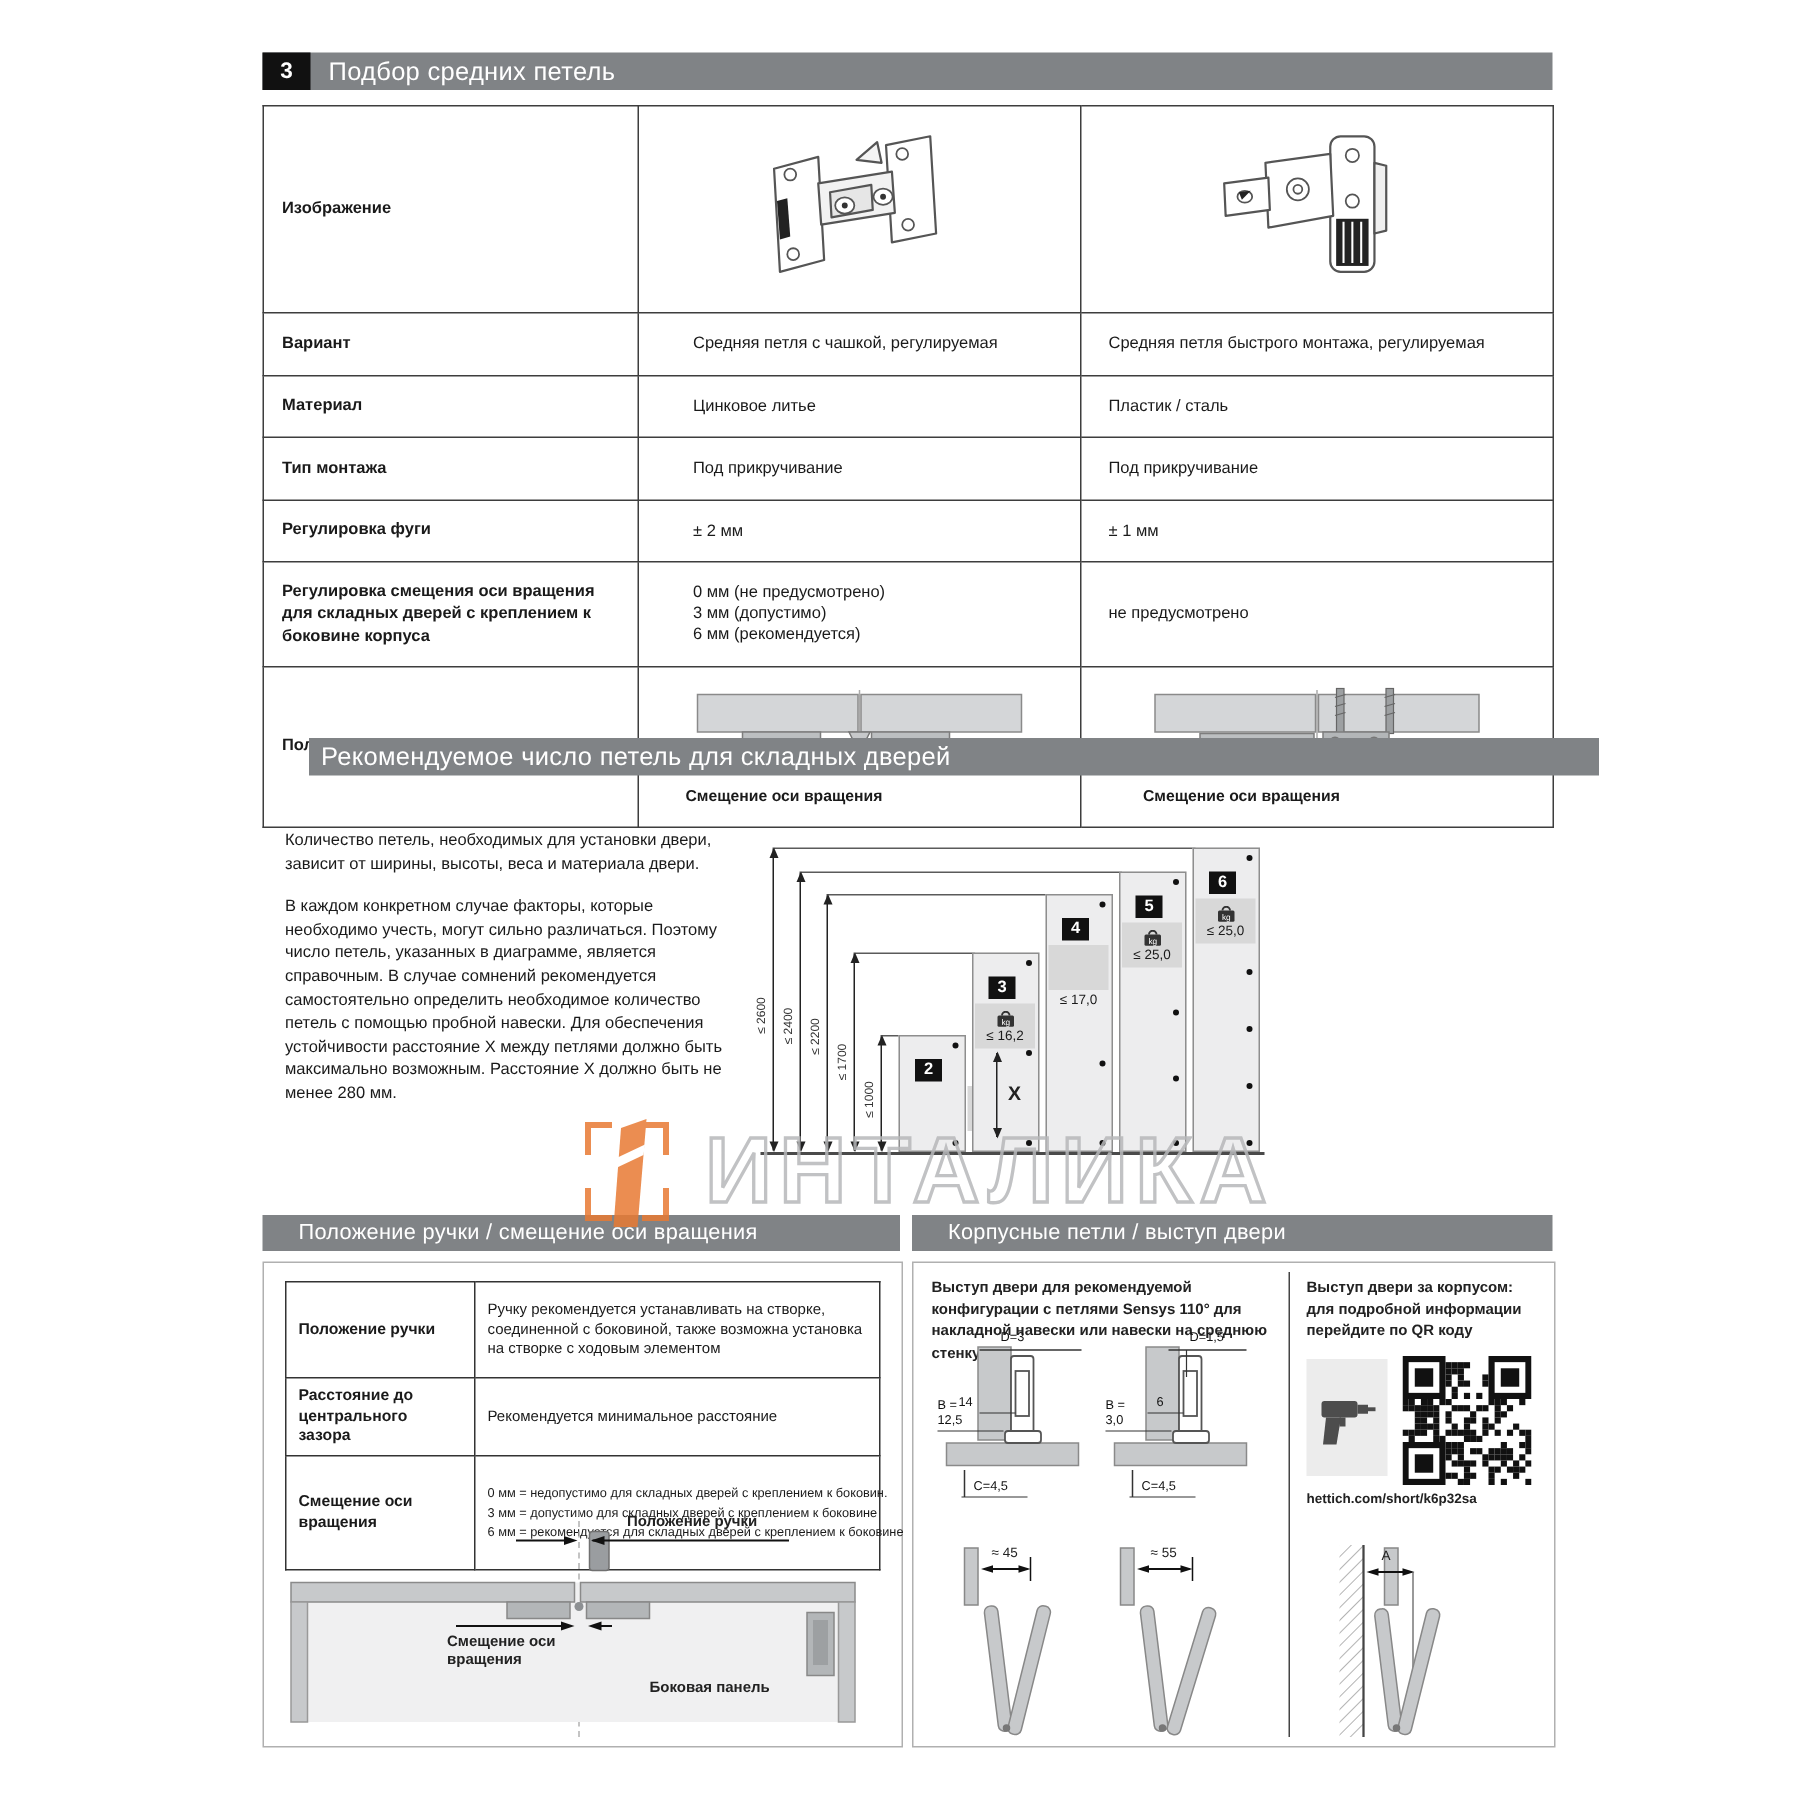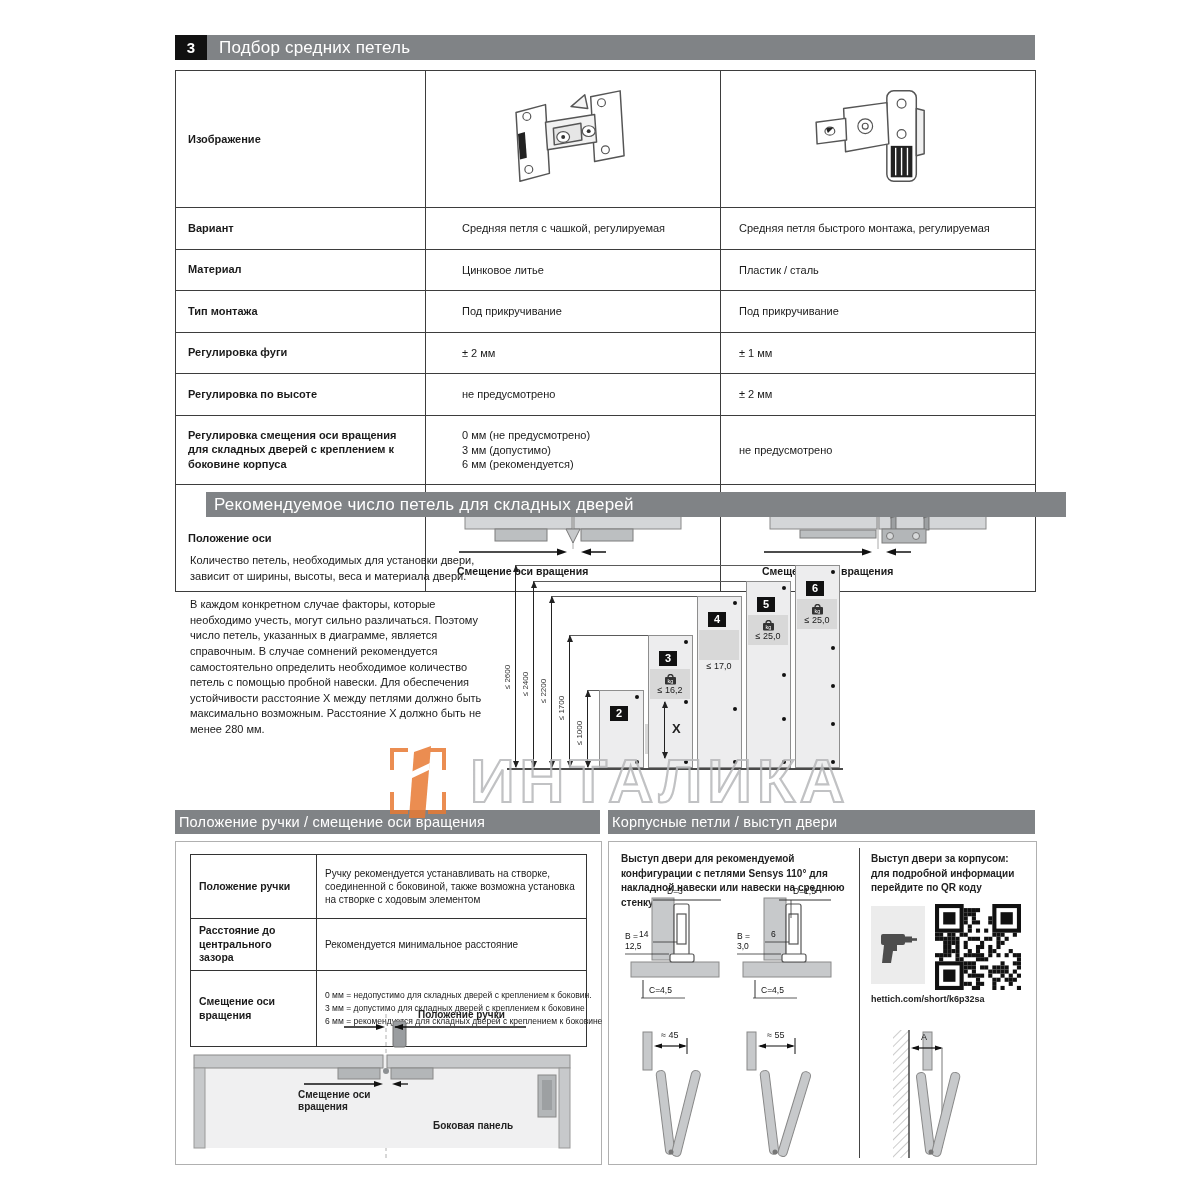--- a/index.html
+++ b/index.html
@@ -2,21 +2,21 @@
 <html><head>
 <meta charset="utf-8">
 <style>
   html,body{margin:0;padding:0;background:#fff;}
   .page{position:relative;width:1200px;height:1200px;background:#fff;
         font-family:"Liberation Sans",sans-serif;color:#1a1a1a;overflow:hidden;}
 
   
   .bar{position:absolute;background:#808386;color:#fff;display:flex;align-items:center;}
   .bar .bar-title{padding-left:12px;font-size:17px;letter-spacing:.2px;font-weight:400;}
-  .bar-sm .bar-title{font-size:14.5px;padding-left:4px;}
+  .bar-sm .bar-title{font-size:14.5px;padding-left:24px;}
   .num-box{width:32px;height:100%;background:#111;color:#fff;display:flex;align-items:center;
            justify-content:center;font-size:15px;font-weight:bold;}
 
   
   table.t1{position:absolute;left:175px;top:70px;width:860px;border-collapse:collapse;table-layout:fixed;}
   table.t1 td{border:1px solid #3d3d3d;vertical-align:middle;font-size:11px;padding:12px 6px;}
   table.t1 td.lbl{font-weight:bold;padding-left:12px;line-height:1.35;}
   table.t1 td.v1{padding-left:36px;line-height:1.5;}
   table.t1 td.v2{padding-left:18px;line-height:1.5;}
   table.t1 td.cimg{text-align:center;}
@@ -152,25 +152,20 @@
     </tr>
     <tr style="height:32px">
       <td class="lbl">Тип монтажа</td>
       <td class="v1">Под прикручивание</td>
       <td class="v2">Под прикручивание</td>
     </tr>
     <tr style="height:22px">
       <td class="lbl">Регулировка фуги</td>
       <td class="v1">± 2 мм</td>
       <td class="v2">± 1 мм</td>
-    </tr>
-    <tr style="height:32px">
-      <td class="lbl">Регулировка по высоте</td>
-      <td class="v1">не предусмотрено</td>
-      <td class="v2">± 2 мм</td>
     </tr>
     <tr style="height:48px">
       <td class="lbl">Регулировка смещения оси вращения для складных дверей с креплением к боковине корпуса</td>
       <td class="v1" style="line-height:1.3;margin-top:24px;">
         <div>0 мм (не предусмотрено)</div>
         <div>3 мм (допустимо)</div>
         <div>6 мм (рекомендуется)</div>
       </td>
       <td class="v2">не предусмотрено</td>
     </tr>

